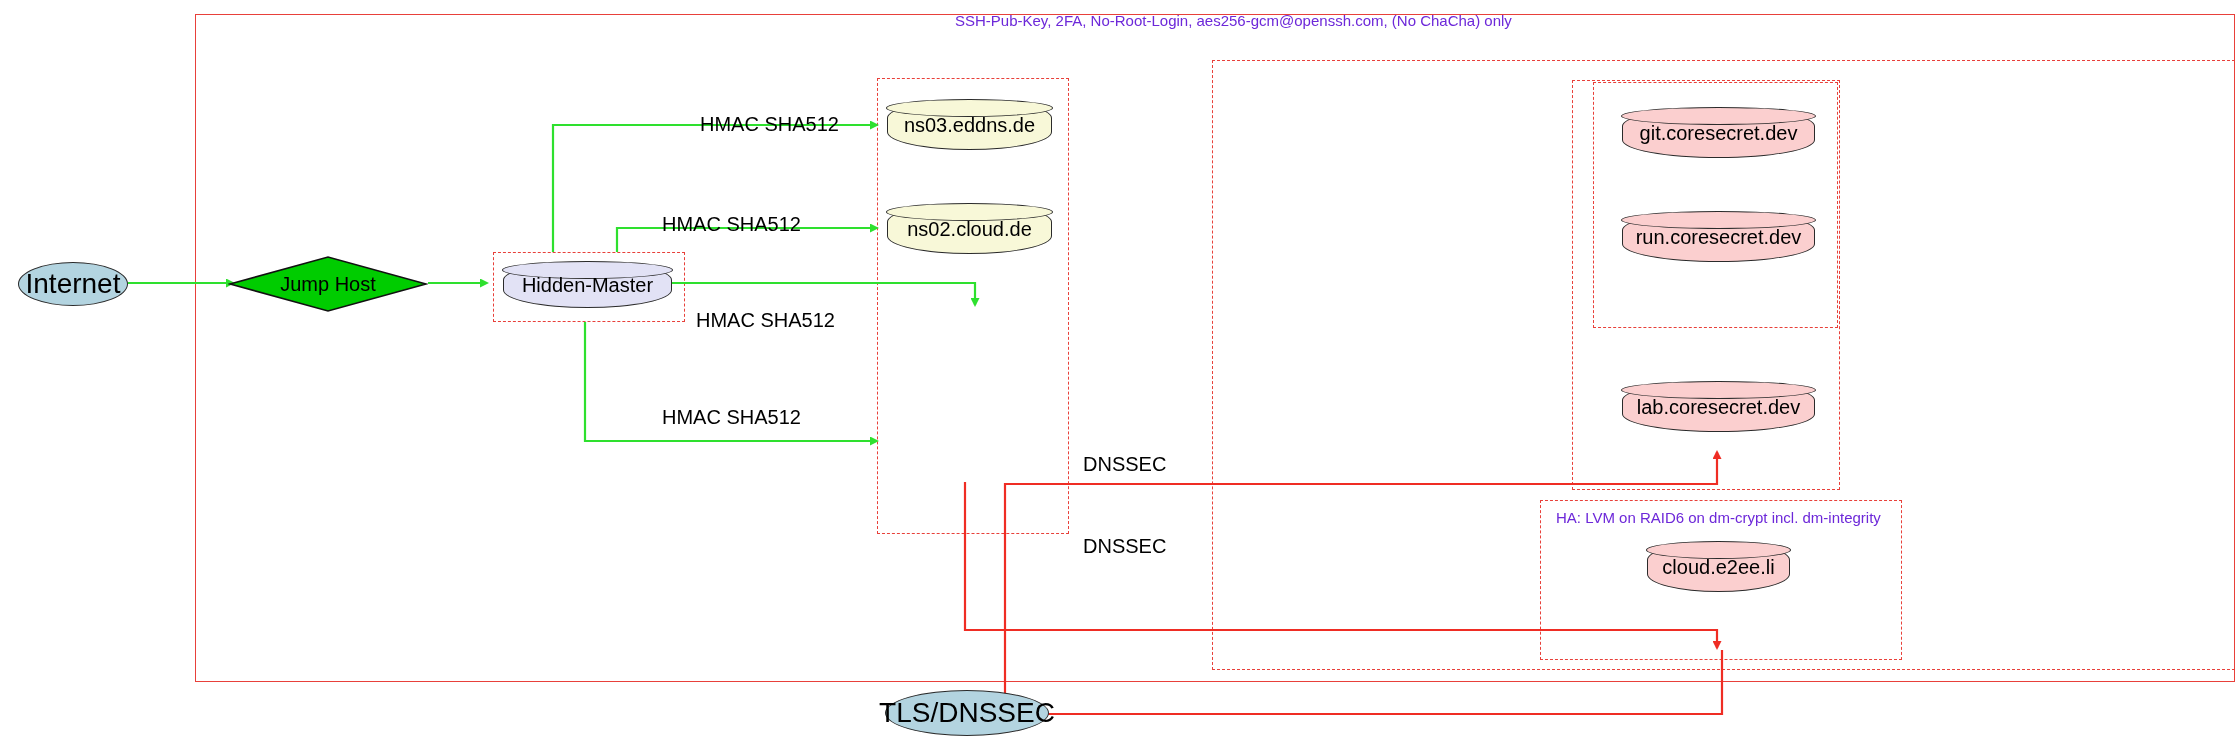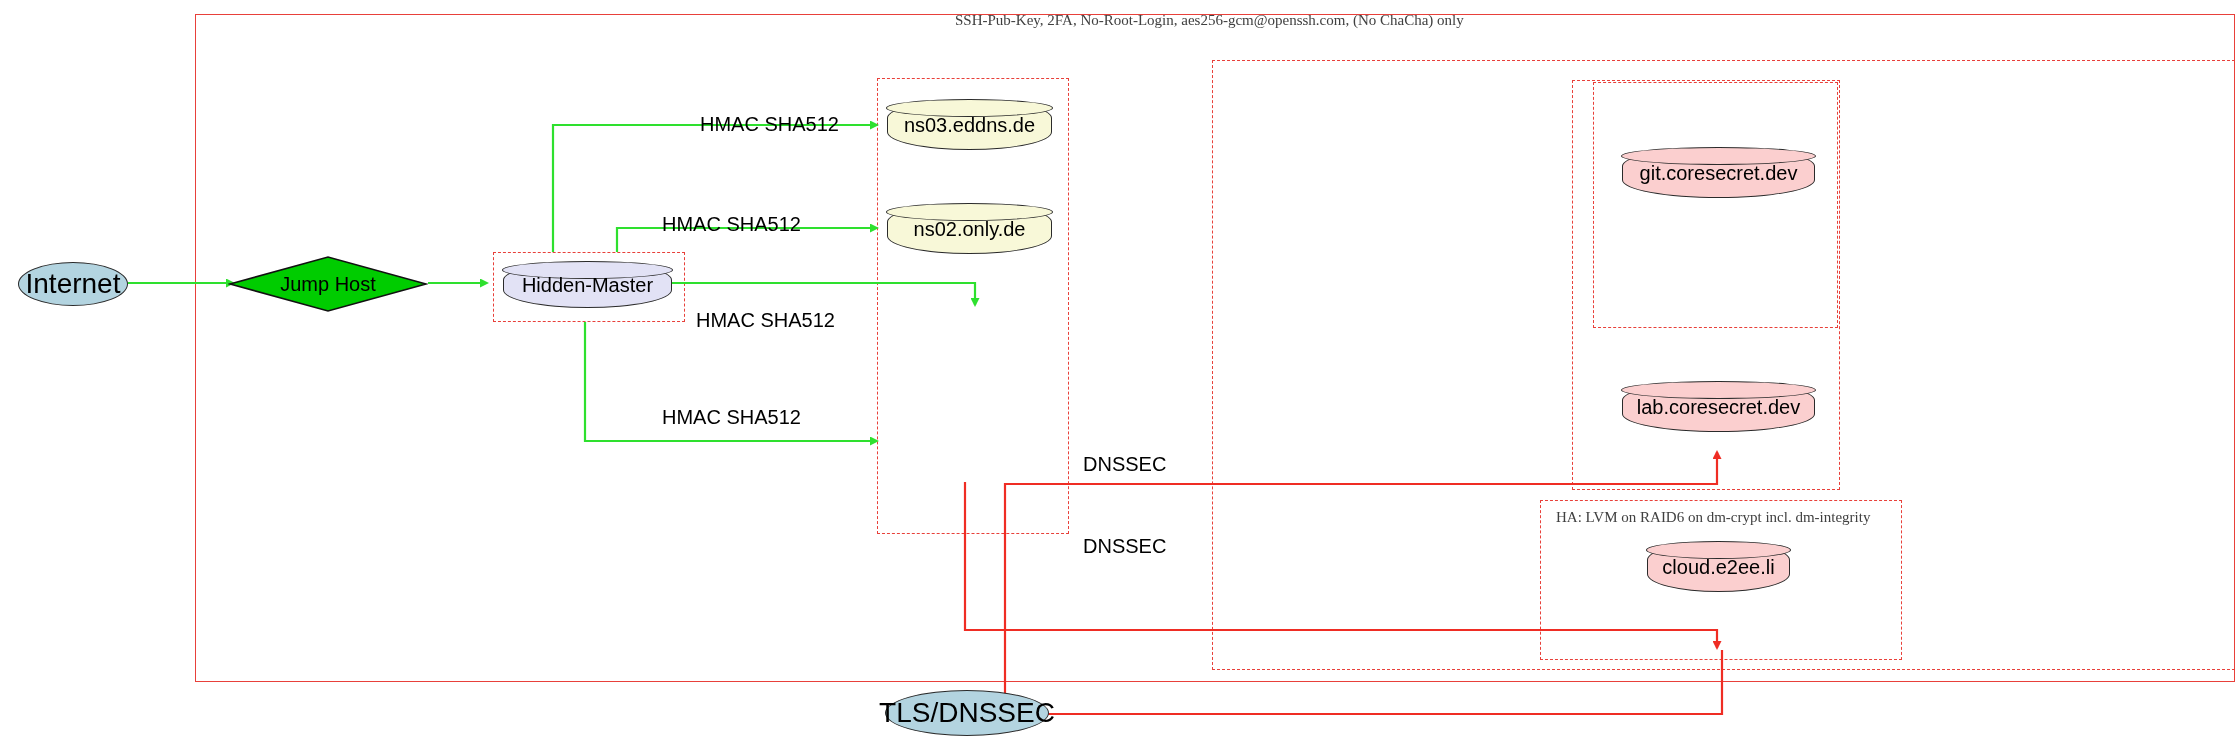--- a/index.html
+++ b/index.html
@@ -27,22 +27,22 @@
            font-size:28px;}
 
   
   .diamond-wrap{position:absolute;}
   .diamond-wrap .txt{position:absolute;left:0;top:0;width:100%;height:100%;
       display:flex;align-items:center;justify-content:center;font-size:20px;z-index:3;}
 
   .zone{position:absolute;box-sizing:border-box;border:1.7px dashed #e8403a;}
   .zone-solid{position:absolute;box-sizing:border-box;border:1.7px solid #e8403a;}
 
-  .ztitle{position:absolute;font-family:Liberation Serif, serif;
-          font-size:15px;color:#404040;white-space:nowrap;}
+  .ztitle{position:absolute;font-family:Liberation Sans, sans-serif;
+          font-size:15px;color:#6d28d9;white-space:nowrap;}
   .edge-label{position:absolute;font-size:20px;color:#000;white-space:nowrap;
               font-family:"Liberation Sans","DejaVu Sans",sans-serif;}
 </style>
 </head>
 <body>
 
 <div class="stage">
 
   <div class="zone-solid" style="left:195px;top:14px;width:2040px;height:668px;"></div>
 
@@ -114,30 +114,34 @@
     <span class="lbl">Hidden-Master</span>
   </div>
 
   <div class="node cyl cyl-dns" style="left:887px;top:100px;width:165px;height:50px;">
     <span class="top"></span>
     <span class="lbl">ns03.eddns.de</span>
   </div>
 
   <div class="node cyl cyl-dns" style="left:887px;top:204px;width:165px;height:50px;">
     <span class="top"></span>
-    <span class="lbl">ns02.only.de</span>
+    <span class="lbl">ns02.cloud.de</span>
   </div>
 
 
 
-  <div class="node cyl cyl-pink" style="left:1622px;top:108px;width:193px;height:50px;margin-top:40px;">
+  <div class="node cyl cyl-pink" style="left:1622px;top:108px;width:193px;height:50px;">
     <span class="top"></span>
     <span class="lbl">git.coresecret.dev</span>
   </div>
 
+  <div class="node cyl cyl-pink" style="left:1622px;top:212px;width:193px;height:50px;">
+    <span class="top"></span>
+    <span class="lbl">run.coresecret.dev</span>
+  </div>
 
   <div class="node cyl cyl-pink" style="left:1622px;top:382px;width:193px;height:50px;">
     <span class="top"></span>
     <span class="lbl">lab.coresecret.dev</span>
   </div>
 
   <div class="node cyl cyl-pink" style="left:1647px;top:542px;width:143px;height:50px;">
     <span class="top"></span>
     <span class="lbl">cloud.e2ee.li</span>
   </div>

